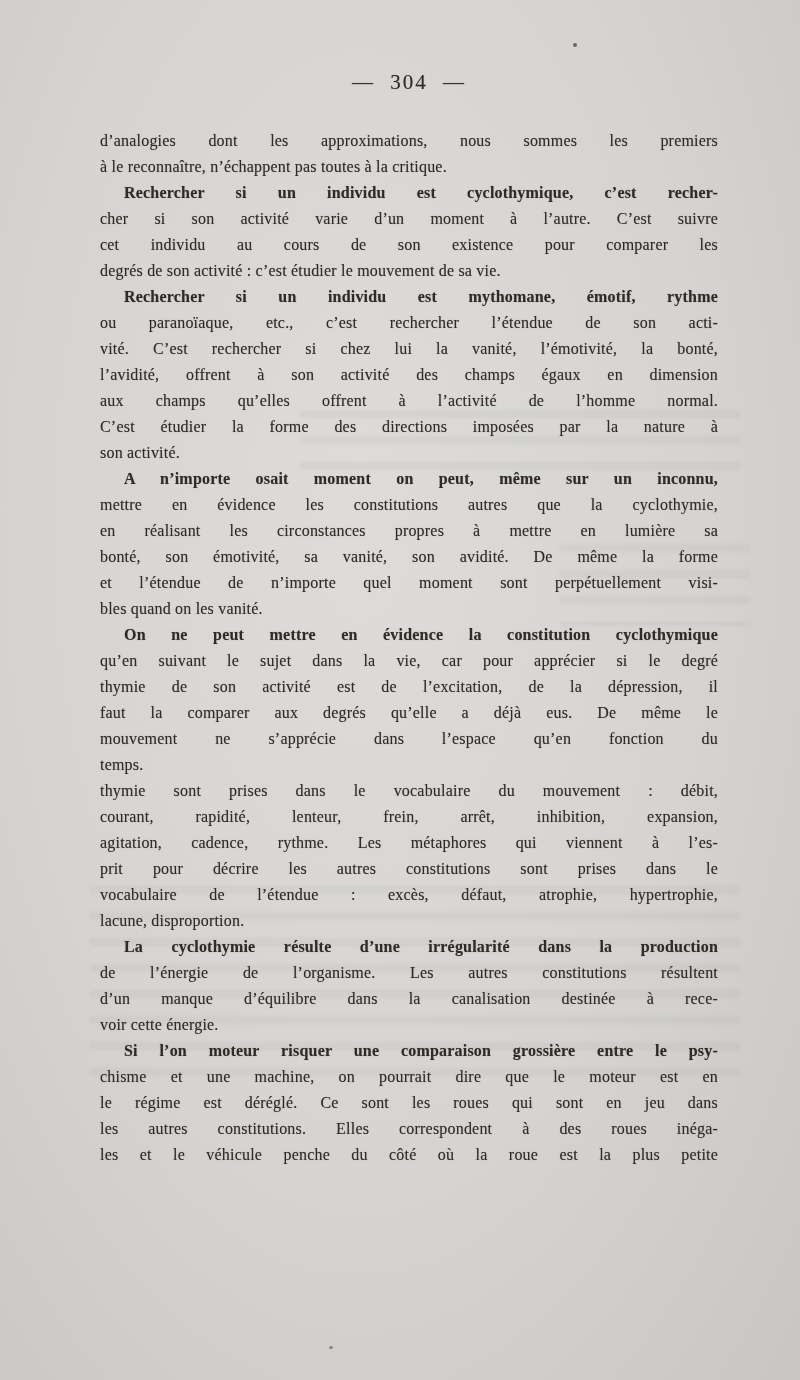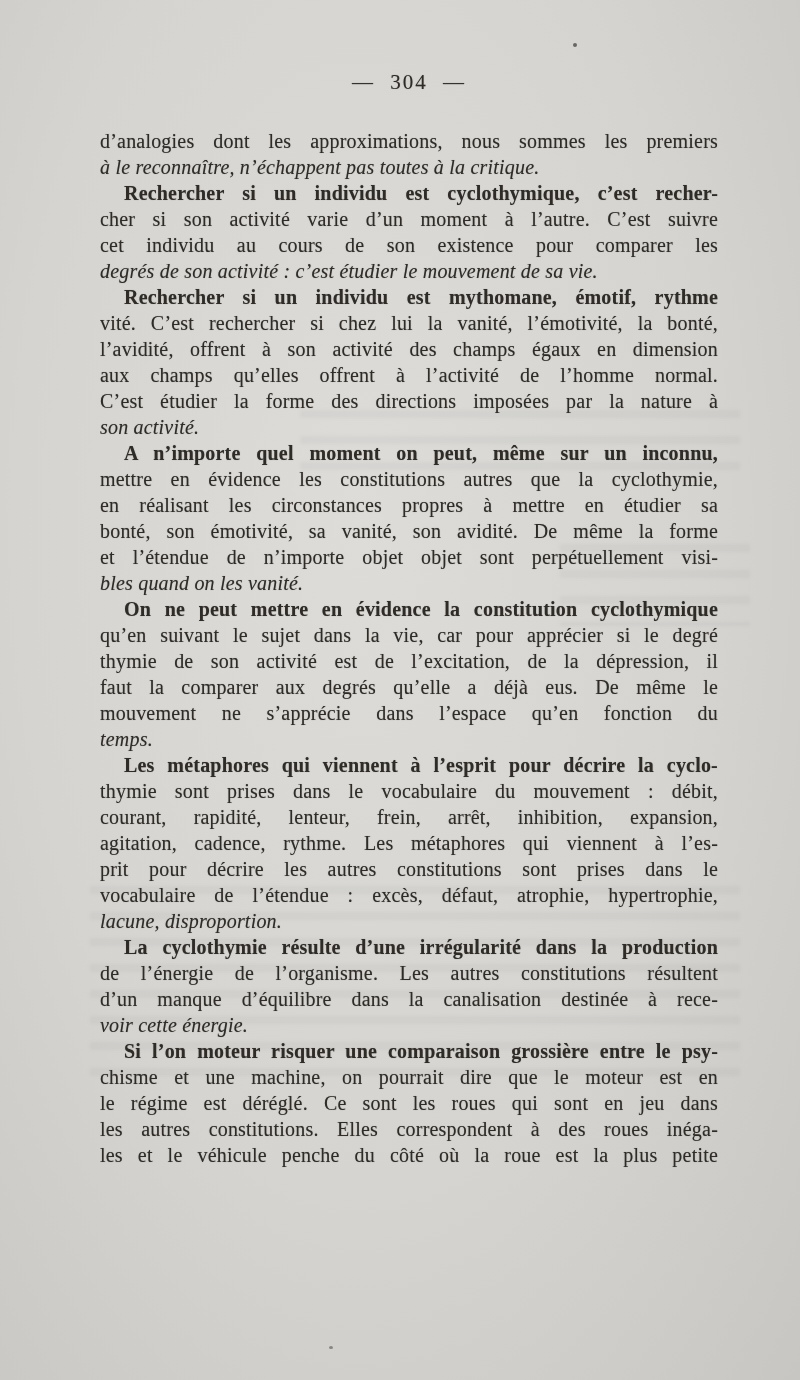--- a/index.html
+++ b/index.html
@@ -32,40 +32,39 @@
     letter-spacing: 2px;
     word-spacing: 8px;
     color: var(--ink, #2f2c28);
     text-shadow: 0 0 1px rgba(47,44,40,0.4);
   }
   .text-block {
     position: absolute;
     top: 128px;
     left: 100px;
     width: 618px;
-    font-size: 20px;
+    font-size: 16px;
     text-shadow: 0 0 1px rgba(47,44,40,0.38);
     letter-spacing: 0.2px;
   }
   .line {
     height: 26px;
     line-height: 26px;
     overflow: hidden;
     text-align: justify;
     white-space: normal;
   }
   .line.j::after {
     content: "";
     display: inline-block;
     width: 100%;
     vertical-align: top;
   }
   .line.last {
     text-align: left;
-    font-style: italic;
   }
   .line.indent {
     text-indent: 24px;
     font-weight: bold;
   }
   
   .showthrough {
     position: absolute;
     pointer-events: none;
     background: repeating-linear-gradient(
@@ -100,38 +99,38 @@
   <div class="showthrough st-c"></div>
 
   <div class="text-block">
       <div class="line j">d’analogies dont les approximations, nous sommes les premiers</div>
       <div class="line last">à le reconnaître, n’échappent pas toutes à la critique.</div>
       <div class="line indent j">Rechercher si un individu est cyclothymique, c’est recher-</div>
       <div class="line j">cher si son activité varie d’un moment à l’autre. C’est suivre</div>
       <div class="line j">cet individu au cours de son existence pour comparer les</div>
       <div class="line last">degrés de son activité : c’est étudier le mouvement de sa vie.</div>
       <div class="line indent j">Rechercher si un individu est mythomane, émotif, rythme</div>
+      <div class="line j">ou paranoïaque, etc., c’est rechercher l’étendue de son acti-</div>
       <div class="line j">vité. C’est rechercher si chez lui la vanité, l’émotivité, la bonté,</div>
       <div class="line j">l’avidité, offrent à son activité des champs égaux en dimension</div>
       <div class="line j">aux champs qu’elles offrent à l’activité de l’homme normal.</div>
       <div class="line j">C’est étudier la forme des directions imposées par la nature à</div>
       <div class="line last">son activité.</div>
-      <div class="line indent j">A n’importe quel moment on peut, même sur un inconnu,</div>
+      <div class="line indent j">A n’importe osait moment on peut, même sur un inconnu,</div>
       <div class="line j">mettre en évidence les constitutions autres que la cyclothymie,</div>
-      <div class="line j">en réalisant les circonstances propres à mettre en étudier sa</div>
+      <div class="line j">en réalisant les circonstances propres à mettre en lumière sa</div>
       <div class="line j">bonté, son émotivité, sa vanité, son avidité. De même la forme</div>
-      <div class="line j">et l’étendue de n’importe objet objet sont perpétuellement visi-</div>
+      <div class="line j">et l’étendue de n’importe quel moment sont perpétuellement visi-</div>
       <div class="line last">bles quand on les vanité.</div>
       <div class="line indent j">On ne peut mettre en évidence la constitution cyclothymique</div>
       <div class="line j">qu’en suivant le sujet dans la vie, car pour apprécier si le degré</div>
       <div class="line j">thymie de son activité est de l’excitation, de la dépression, il</div>
       <div class="line j">faut la comparer aux degrés qu’elle a déjà eus. De même le</div>
       <div class="line j">mouvement ne s’apprécie dans l’espace qu’en fonction du</div>
       <div class="line last">temps.</div>
-      <div class="line indent j">Les métaphores qui viennent à l’esprit pour décrire la cyclo-</div>
       <div class="line j">thymie sont prises dans le vocabulaire du mouvement : débit,</div>
       <div class="line j">courant, rapidité, lenteur, frein, arrêt, inhibition, expansion,</div>
       <div class="line j">agitation, cadence, rythme. Les métaphores qui viennent à l’es-</div>
       <div class="line j">prit pour décrire les autres constitutions sont prises dans le</div>
       <div class="line j">vocabulaire de l’étendue : excès, défaut, atrophie, hypertrophie,</div>
       <div class="line last">lacune, disproportion.</div>
       <div class="line indent j">La cyclothymie résulte d’une irrégularité dans la production</div>
       <div class="line j">de l’énergie de l’organisme. Les autres constitutions résultent</div>
       <div class="line j">d’un manque d’équilibre dans la canalisation destinée à rece-</div>
       <div class="line last">voir cette énergie.</div>

